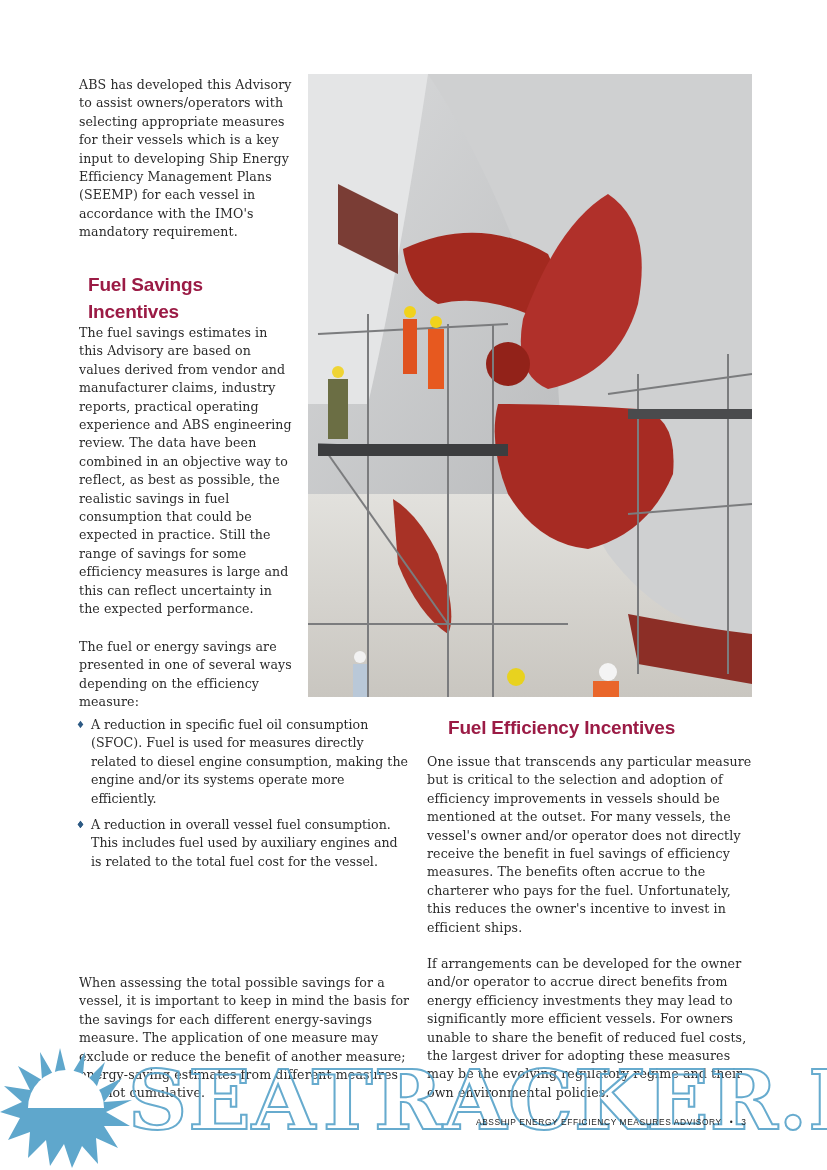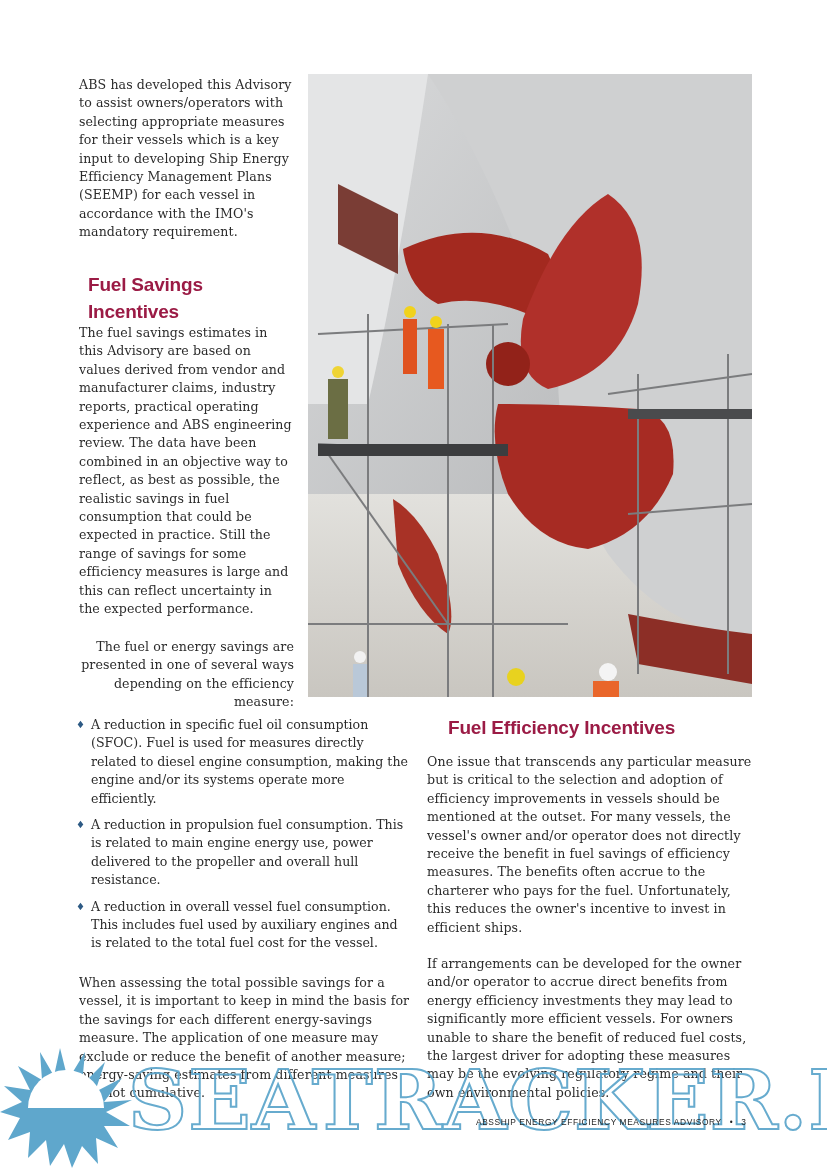--- a/index.html
+++ b/index.html
@@ -25,25 +25,25 @@
 
 <p class="p" style="left:75px; top:72px; width:215px;">ABS has developed this Advisory to assist owners/operators with selecting appropriate measures for their vessels which is a key input to developing Ship Energy Efficiency Management Plans (SEEMP) for each vessel in accordance with the IMO's mandatory requirement.</p>
 
 <h2 class="h" style="left:88px; top:258px; width:220px;margin-top:13px;">
   <span>Fuel Savings</span><br>
   <span>Incentives</span>
 </h2>
 
 <p class="p" style="left:75px; top:320px; width:215px;">The fuel savings estimates in this Advisory are based on values derived from vendor and manufacturer claims, industry reports, practical operating experience and ABS engineering review. The data have been combined in an objective way to reflect, as best as possible, the realistic savings in fuel consumption that could be expected in practice. Still the range of savings for some efficiency measures is large and this can reflect uncertainty in the expected performance.</p>
 
-<p class="p" style="left:75px; top:634px; width:215px;text-align:right;">The fuel or energy savings are presented in one of several ways depending on the efficiency measure:</p>
+<p class="p" style="left:75px; top:634px; width:215px;">The fuel or energy savings are presented in one of several ways depending on the efficiency measure:</p>
 
 <ul class="bullets">
   <li><span class="dot">♦</span><span>A reduction in specific fuel oil consumption (SFOC). Fuel is used for measures directly related to diesel engine consumption, making the engine and/or its systems operate more efficiently.</span></li>
-  <li><span class="dot">♦</span><span>A reduction in propulsion fuel consumption. This is related to main engine energy use, power delivered to the propeller and overall hull resistance.</span></li>
+  <li><span class="dot">♦</span></li>
   <li><span class="dot">♦</span><span>A reduction in overall vessel fuel consumption. This includes fuel used by auxiliary engines and is related to the total fuel cost for the vessel.</span></li>
 </ul>
 
 <p class="p" style="left:75px; top:970px; width:335px;">When assessing the total possible savings for a vessel, it is important to keep in mind the basis for the savings for each different energy-savings measure. The application of one measure may exclude or reduce the benefit of another measure; energy-saving estimates from different measures are not cumulative.</p>
 
 <div class="photo">
   <svg width="444" height="623" viewBox="0 0 444 623">
     <defs>
       <linearGradient id="hull" x1="0" y1="0" x2="1" y2="1">
         <stop offset="0" stop-color="#d9dadb"></stop>

